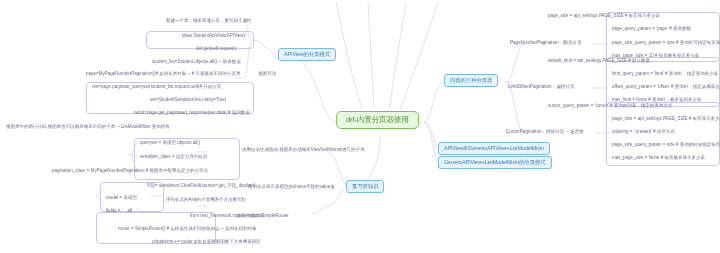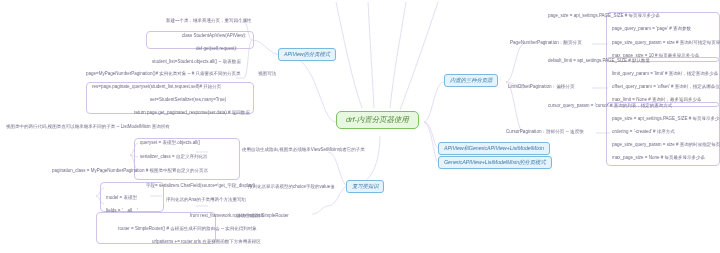--- a/index.html
+++ b/index.html
@@ -12,21 +12,20 @@
   }
   #canvas{position:absolute;inset:0;width:720px;height:253px;}
   svg.links{position:absolute;left:0;top:0;width:720px;height:253px;pointer-events:none;}
 
   .node{
     position:absolute;
     box-sizing:border-box;
     white-space:nowrap;
     line-height:1.1;
     letter-spacing:-0.1px;
-    font-style:italic;
   }
 
   
   .root{
     background:#e8f7e0;
     border:1px solid #7cc35e;
     border-radius:5px;
     color:#4f8b3a;
     font-size:7.5px;
     padding:4px 9px;

